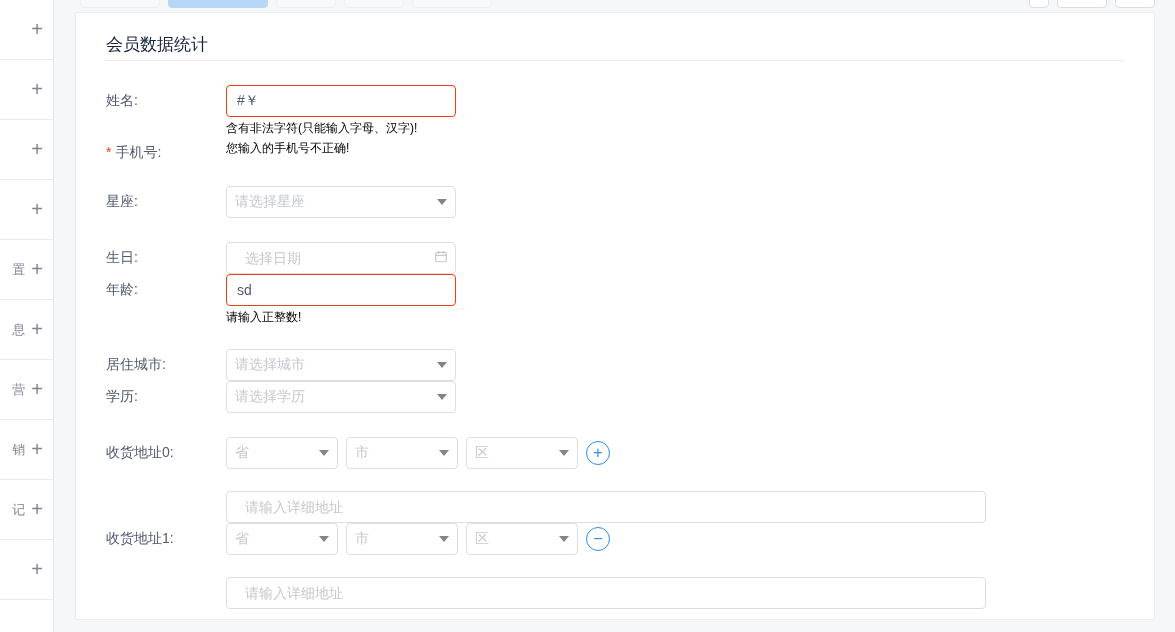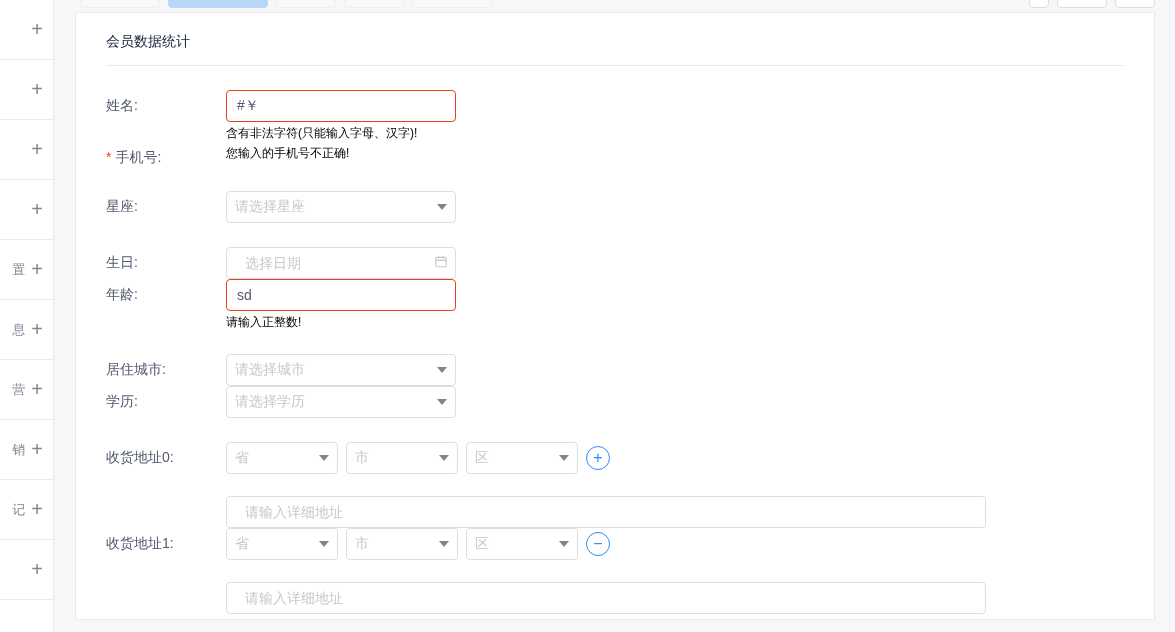--- a/index.html
+++ b/index.html
@@ -47,23 +47,23 @@
     .main {
       position: absolute;
       left: 75px; top: 12px; right: 20px; bottom: 12px;
       background: #fff;
       border: 1px solid #e8eaec;
       border-radius: 2px;
       padding: 20px 30px 30px 30px;
       overflow: auto;
     }
     .page-title {
-      font-size: 14px;
+      font-size: 17px;
       color: #17233d;
-      padding-bottom: 14px;
+      padding-bottom: 4px;
       border-bottom: 1px solid #e8eaec;
       margin-bottom: 24px;
       font-family: Liberation Mono, monospace;
     }
     .form-row {
       display: flex;
       margin-bottom: 24px;
       align-items: flex-start;
       flex-direction: column;
     }

